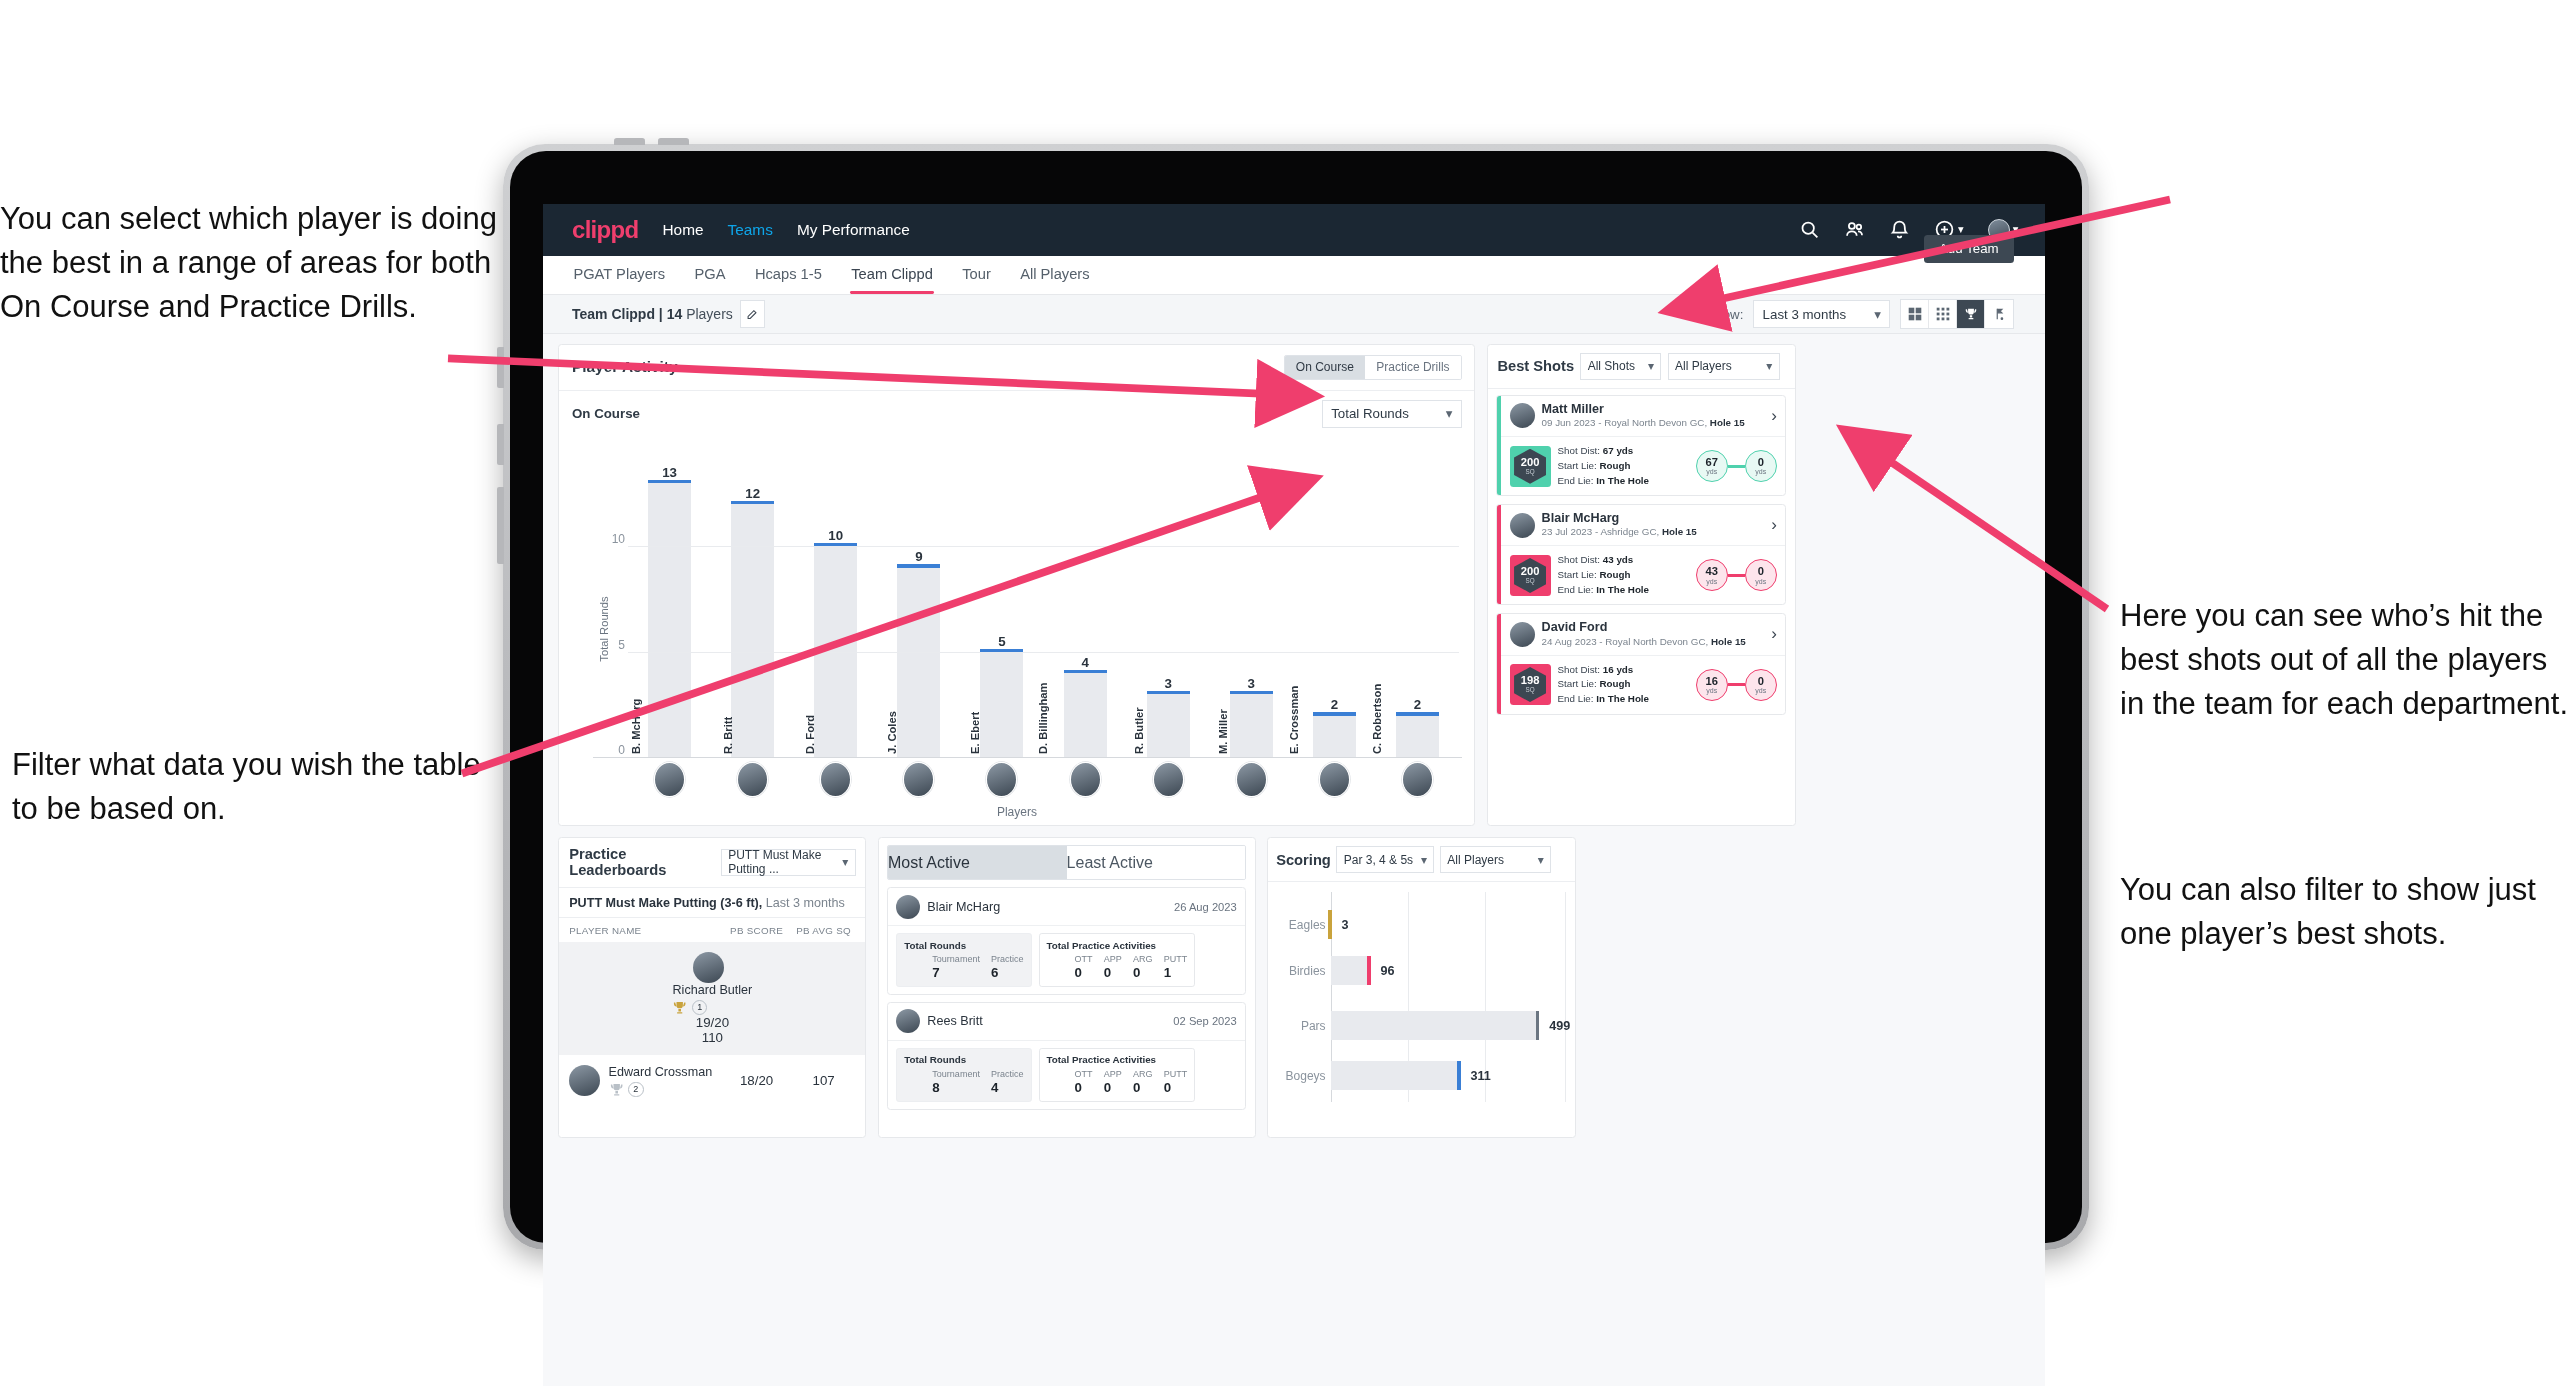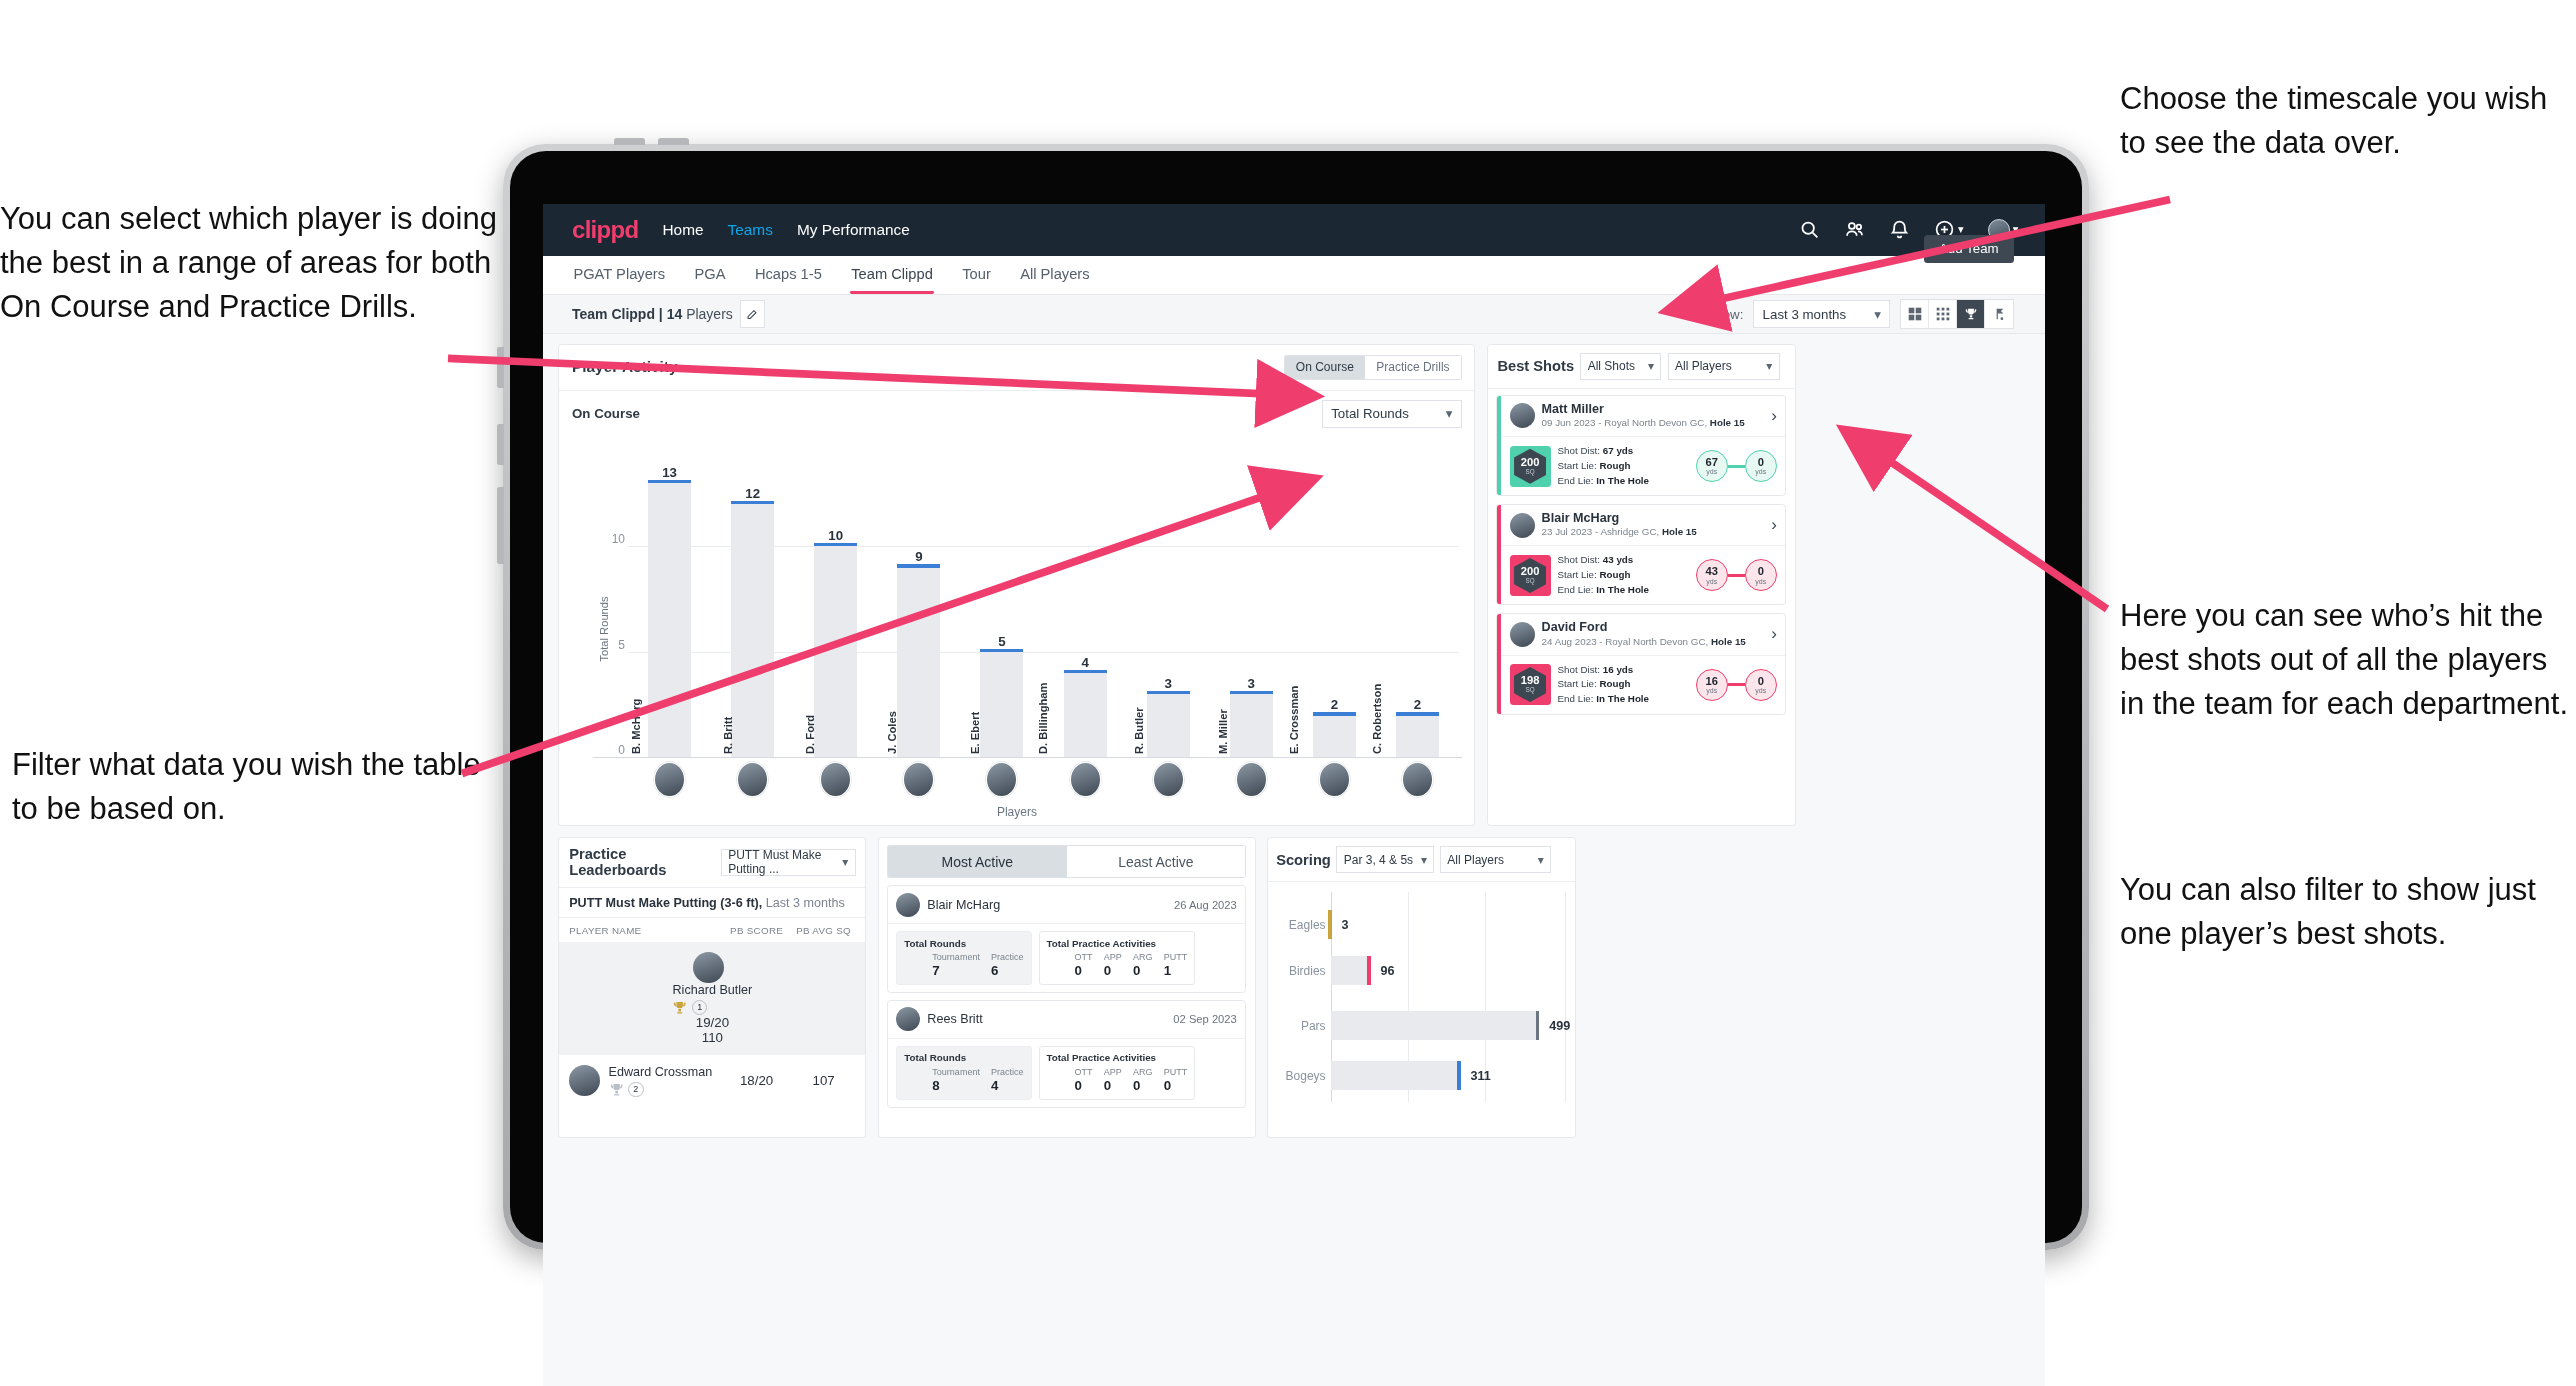--- a/index.html
+++ b/index.html
@@ -141,21 +141,21 @@
   .pl-c1 { flex:1; } .pl-c2 { width:70px; text-align:center; } .pl-c3 { width:64px; text-align:center; }
   .pl-row { display:flex; align-items:center; padding:9.8px 9.8px; }
   .pl-row.alt { background:#f1f2f4;flex-direction:column; }
   .pl-av { width:31px; height:31px; border-radius:50%; background:linear-gradient(160deg,#8d99a5,#3c4752); margin-right:8.4px; flex:0 0 auto; }
   .pl-nm { font-size:12.6px; color:#2a333d; line-height:1.25; }
   .pl-badges { display:flex; align-items:center; gap:4.2px; margin-top:1.4px; }
   .pl-rank { width:15.4px; height:15.4px; border-radius:50%; border:0.7px solid #b9c0c7; font-size:9px; display:flex; align-items:center; justify-content:center; color:#2a333d; }
   .pl-val { font-size:13.3px; color:#2a333d; text-align:center; }
 
   #act-tabs { display:flex; margin:7px 8.4px 0 8.4px; border:0.7px solid #dfe3e8; border-radius:2.1px; overflow:hidden; }
-  .act-tab { flex:1; text-align:center; padding:7.7px 0; font-size:14px; color:#4c5762; background:#fff; }
+  .act-tab { flex:1; text-align:left; padding:7.7px 0; font-size:16px; color:#4c5762; background:#fff; }
   .act-tab.on { background:#d9dee3; color:#2b343e; }
   .act-card { margin:7px 8.4px 0 8.4px; border:0.7px solid #e6e8eb; border-radius:3.5px; }
   .act-top { display:flex; align-items:center; padding:6.3px 8.4px; border-bottom:0.7px solid #eef0f2; }
   .act-av { width:24px; height:24px; border-radius:50%; background:linear-gradient(160deg,#8d99a5,#3c4752); margin-right:7px; }
   .act-nm { font-size:12.6px; color:#2a333d; }
   .act-date { margin-left:auto; font-size:11.2px; color:#6a7480; }
   .act-body { display:flex; gap:7px; padding:7px 8.4px; }
   .act-box { border:0.7px solid #e6e8eb; border-radius:2.8px; padding:5.6px 7px; }
   .act-box.grey { background:#f1f2f4; border-color:#eceef1; }
   .act-box h5 { font-size:9.8px; color:#2a333d; font-weight:700; margin-bottom:3.5px; }
@@ -174,21 +174,20 @@
   .sc-cap { position:absolute; top:0; bottom:0; width:3.5px; }
   .sc-val { position:absolute; top:50%; transform:translateY(-50%); font-size:12.6px; font-weight:700; color:#2a333d; }
 </style>
 </head>
 <body>
 
 <div id="stage">
 
   <div class="anno" id="anno-left-top">You can select which player is doing the best in a range of areas for both On Course and Practice Drills.</div>
   <div class="anno" id="anno-left-bot">Filter what data you wish the table to be based on.</div>
-  <div class="anno" id="anno-right-top">Choose the timescale you wish to see the data over.</div>
   <div class="anno" id="anno-right-mid">Here you can see who’s hit the best shots out of all the players in the team for each department.</div>
   <div class="anno" id="anno-right-bot">You can also filter to show just one player’s best shots.</div>
 
   <div id="tablet">
     <div class="vol-btn" id="vol1"></div>
     <div class="vol-btn" id="vol2"></div>
     <div id="side-btn-a"></div>
     <div id="side-btn-b"></div>
     <div id="side-btn-c"></div>
     <div id="tablet-inner"></div>

